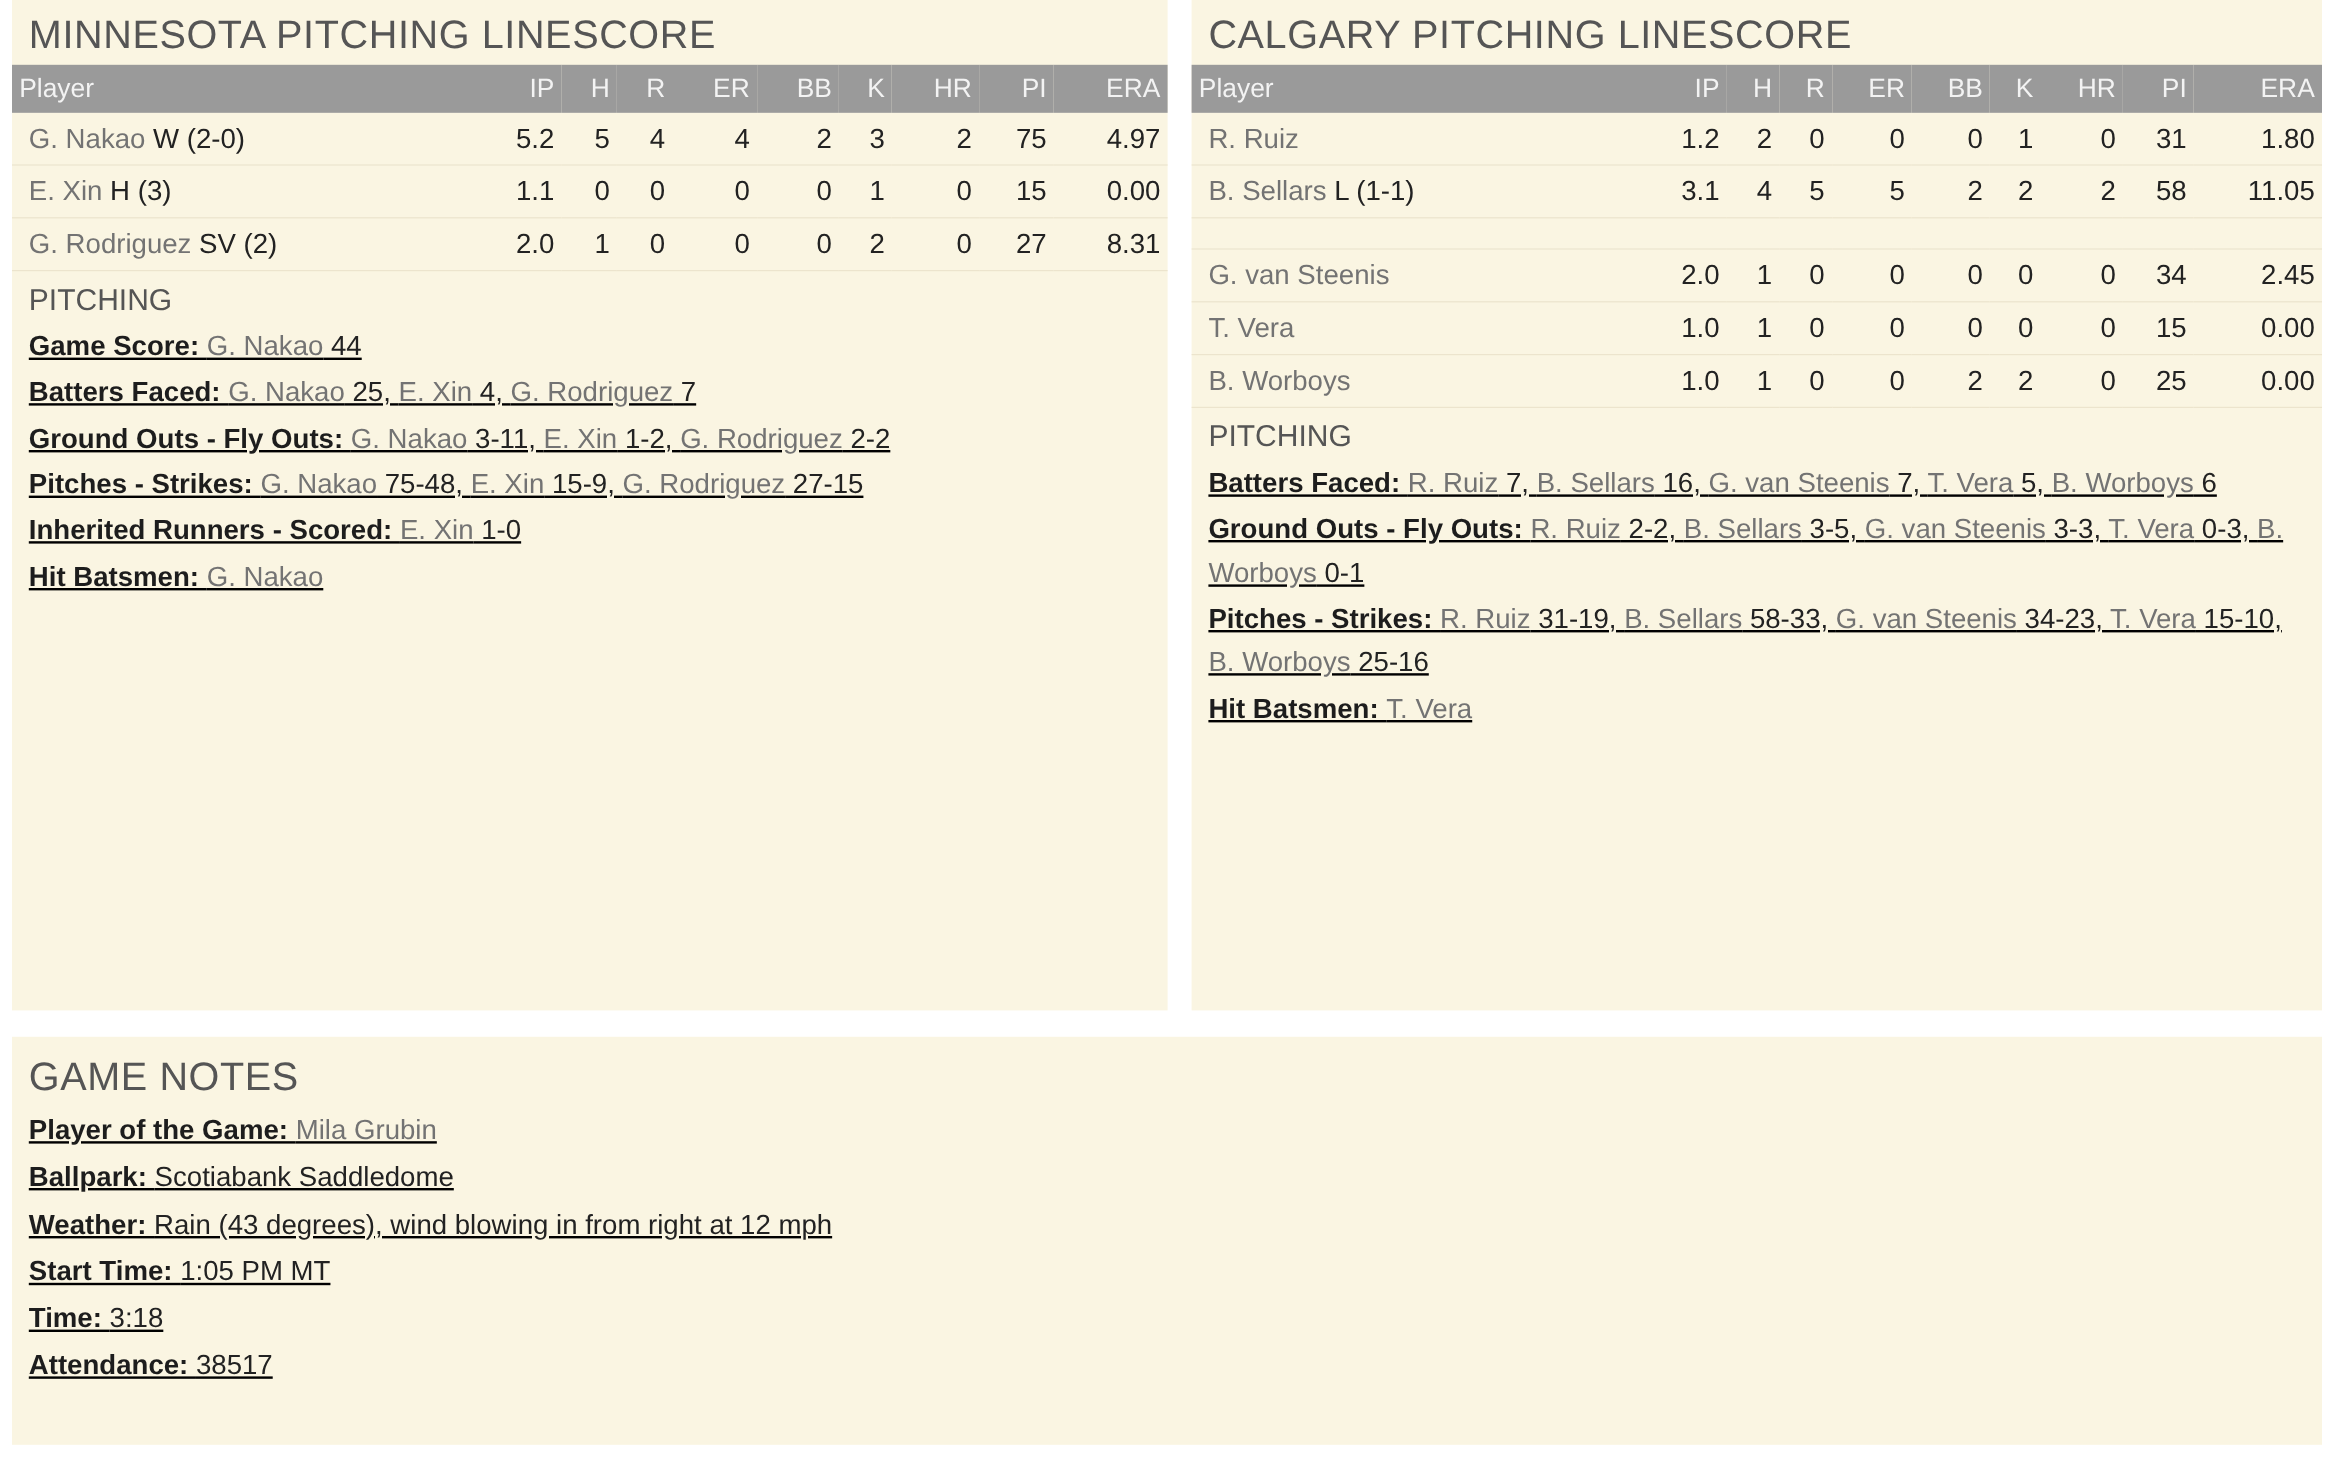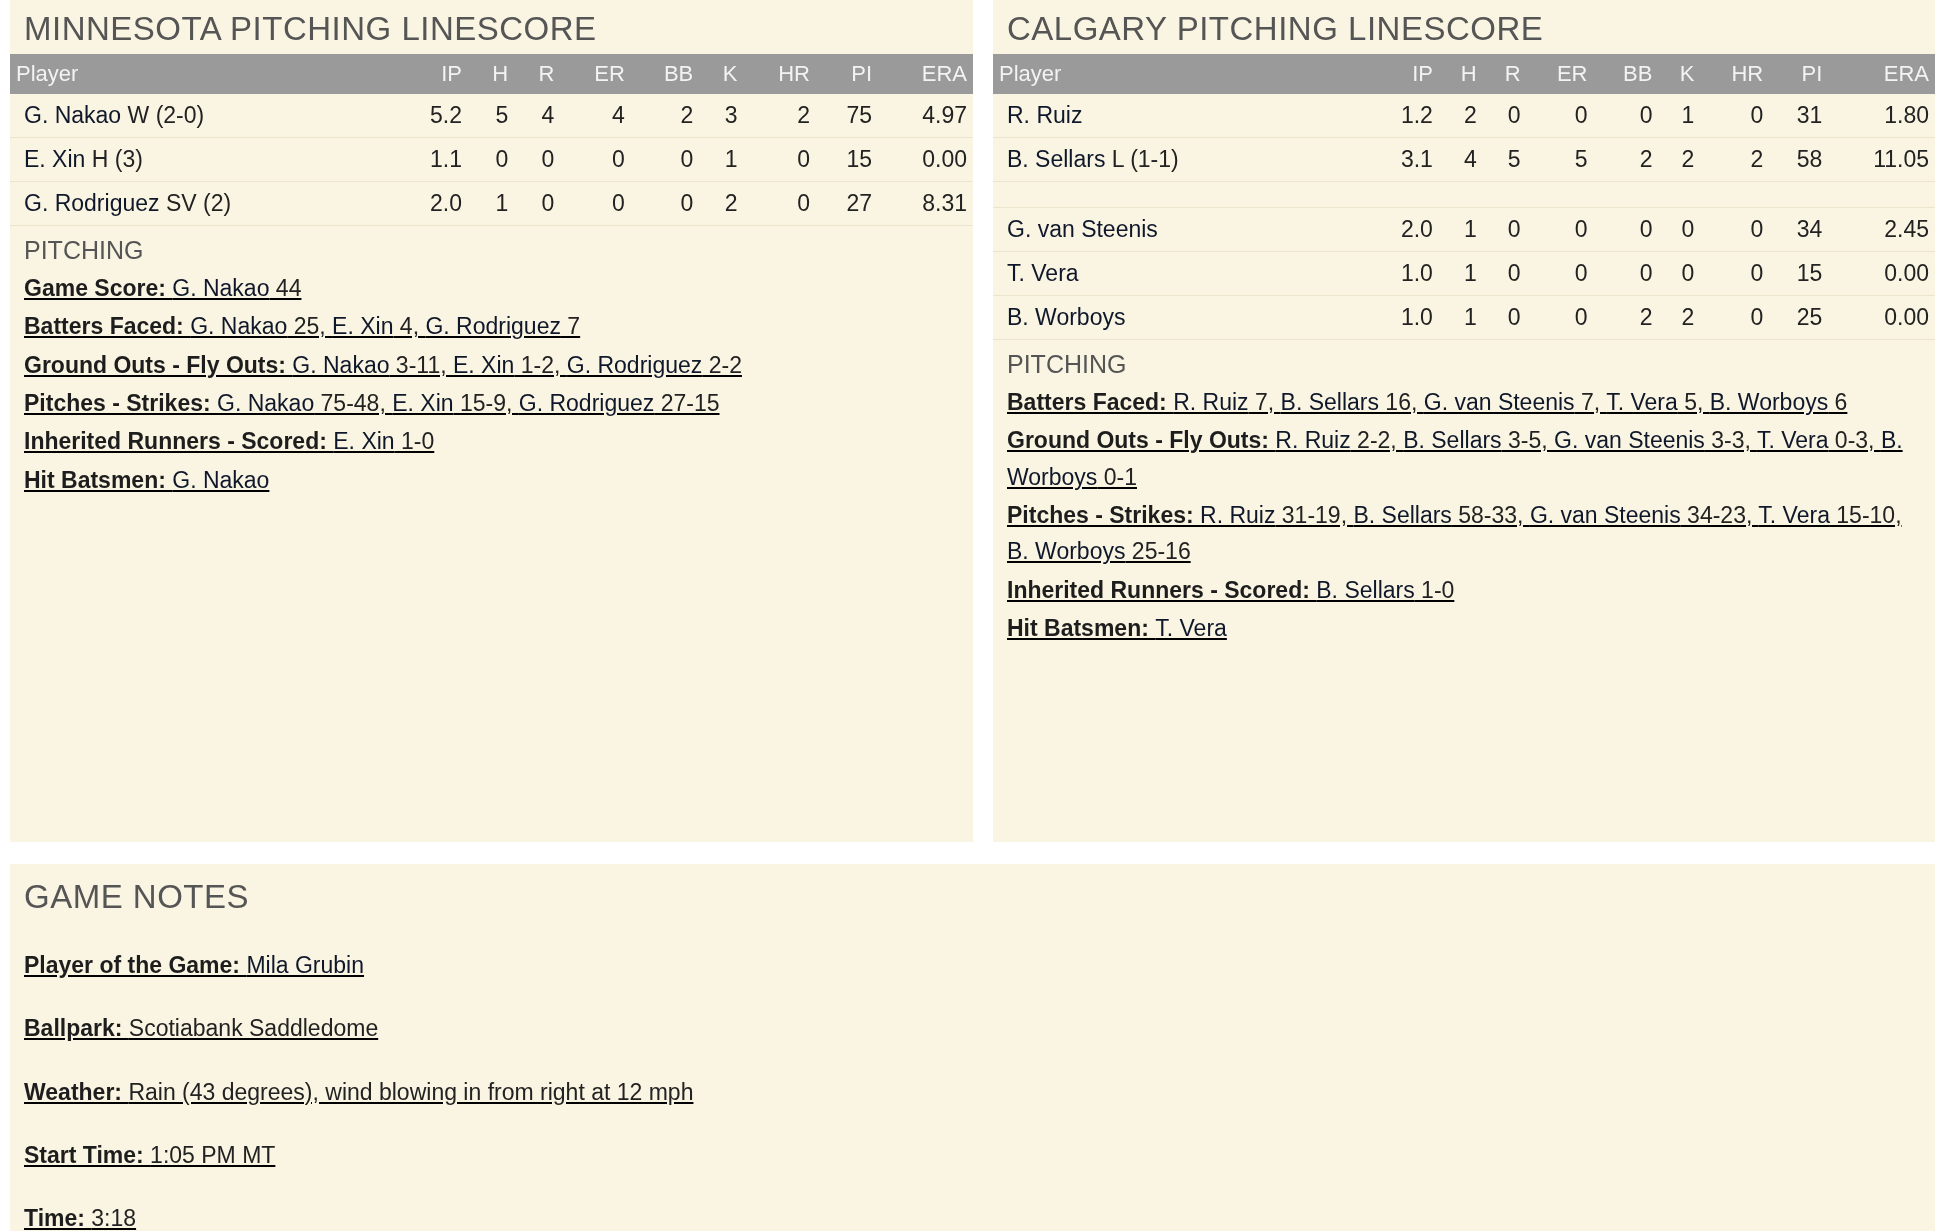--- a/index.html
+++ b/index.html
@@ -63,21 +63,21 @@
   table.linescore tbody td.player-col {
     text-align: left;
     padding-left: 14px;
     width: 40%;
   }
   table.linescore tbody tr.blank td {
     height: 26px;
     padding: 0;
     border-bottom: 1px solid #ece4cd;
   }
-  .plink { color: #0f172a; }
+  .plink { color: #737373; }
   .pdeco { color: #222222; }
   .section-head {
     font-size: 25px;
     color: #555555;
     padding: 10px 0 4px 14px;
     font-weight: 400;
   }
   .notes-list { padding: 0 14px; text-decoration: underline; }
   .note-line {
     font-size: 23px;
@@ -86,21 +86,21 @@
     padding: 1px 0;
   }
   .note-label { font-weight: bold; color: #1d1d1d; }
   .game-notes {
     background: #faf5e2;
     margin: 22px 10px 0 10px;
     padding: 0 0 18px 0;
     min-height: 340px;
   }
   .game-notes .panel-title { padding-top: 14px; }
-  .gn-line { font-size: 23px; color: #222222; line-height: 1.62; padding: 1px 0; margin-top: 24px; }
+  .gn-line { font-size: 23px; color: #222222; line-height: 1.62; padding: 1px 0; }
 </style>
 </head>
 <body>
 
 <div id="page">
 
   <div class="panels">
     <div class="panel panel-left">
       <div class="panel-title">MINNESOTA PITCHING LINESCORE</div>
       <table class="linescore">
@@ -249,21 +249,20 @@
               <td>25</td>
               <td>0.00</td>
             </tr>
           </tbody>
       </table>
       <div class="section-head">PITCHING</div>
       <div class="notes-list" id="notes-1">
           <div class="note-line"><span class="note-label">Batters Faced: </span><span class="plink">R. Ruiz</span><span class="pdeco"> 7, </span><span class="plink">B. Sellars</span><span class="pdeco"> 16, </span><span class="plink">G. van Steenis</span><span class="pdeco"> 7, </span><span class="plink">T. Vera</span><span class="pdeco"> 5, </span><span class="plink">B. Worboys</span><span class="pdeco"> 6</span></div>
           <div class="note-line"><span class="note-label">Ground Outs - Fly Outs: </span><span class="plink">R. Ruiz</span><span class="pdeco"> 2-2, </span><span class="plink">B. Sellars</span><span class="pdeco"> 3-5, </span><span class="plink">G. van Steenis</span><span class="pdeco"> 3-3, </span><span class="plink">T. Vera</span><span class="pdeco"> 0-3, </span><span class="plink">B. Worboys</span><span class="pdeco"> 0-1</span></div>
           <div class="note-line"><span class="note-label">Pitches - Strikes: </span><span class="plink">R. Ruiz</span><span class="pdeco"> 31-19, </span><span class="plink">B. Sellars</span><span class="pdeco"> 58-33, </span><span class="plink">G. van Steenis</span><span class="pdeco"> 34-23, </span><span class="plink">T. Vera</span><span class="pdeco"> 15-10, </span><span class="plink">B. Worboys</span><span class="pdeco"> 25-16</span></div>
-          <div class="note-line"><span class="note-label">Inherited Runners - Scored: </span><span class="plink">B. Sellars</span><span class="pdeco"> 1-0</span></div>
           <div class="note-line"><span class="note-label">Hit Batsmen: </span><span class="plink">T. Vera</span></div>
         </div>
     </div>
   </div>
 
   <div class="game-notes">
     <div class="panel-title">GAME NOTES</div>
     <div class="notes-list" id="game-notes">
         <div class="gn-line"><span class="note-label">Player of the Game: </span><span class="plink">Mila Grubin</span></div>
         <div class="gn-line"><span class="note-label">Ballpark: </span><span class="pdeco">Scotiabank Saddledome</span></div>

